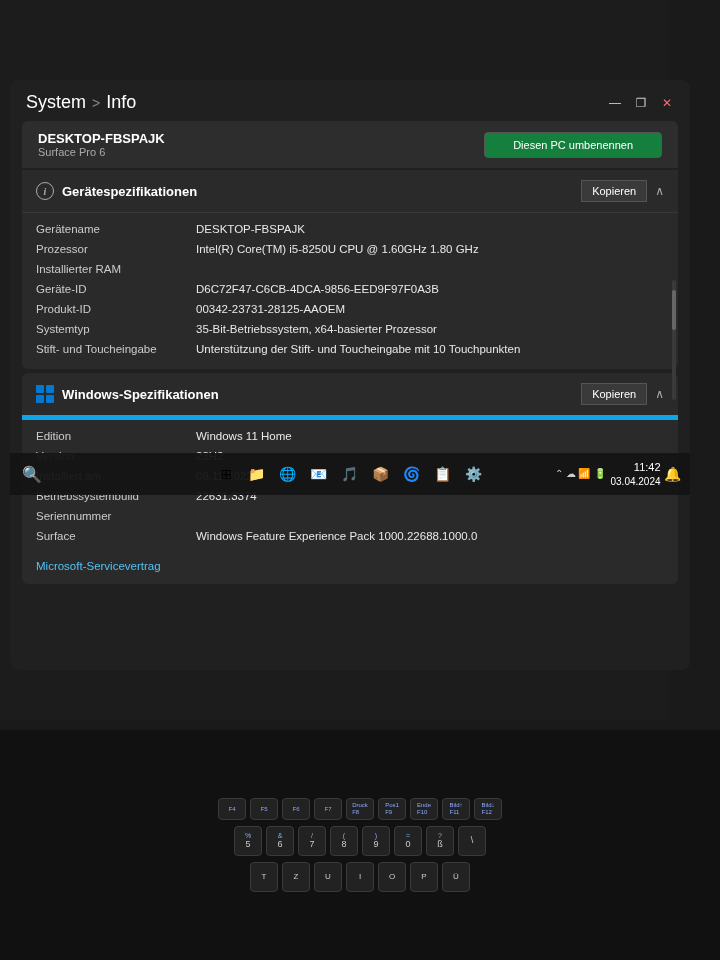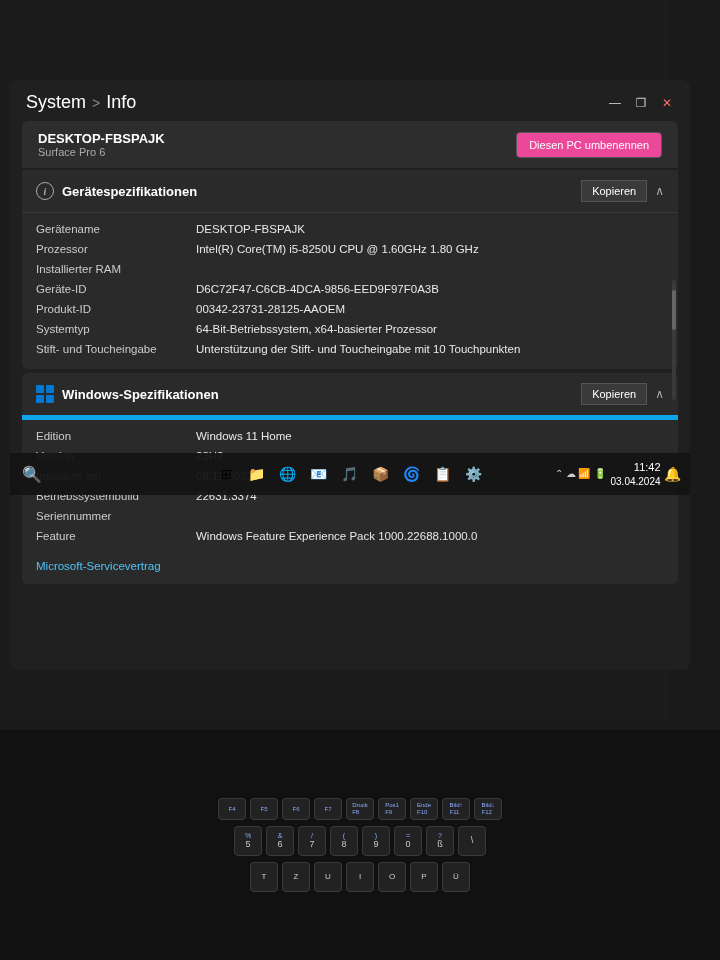--- a/index.html
+++ b/index.html
@@ -85,24 +85,24 @@
     .device-name {
       font-size: 13px;
       font-weight: 600;
       color: #ffffff;
     }
     .device-model {
       font-size: 11px;
       color: #aaaaaa;
     }
     .rename-btn {
-      background: #ec4899;
+      background: #15803d;
       border: 1px solid #555;
       color: #ffffff;
-      padding: 6px 12px;
+      padding: 6px 28px;
       font-size: 11px;
       border-radius: 4px;
       cursor: pointer;
     }
 
     
     .specs-section {
       margin: 0 12px;
       background: #2a2a2a;
       border-radius: 0 0 6px 6px;
@@ -405,21 +405,21 @@
           <div class="spec-row">
             <span class="spec-label">Geräte-ID</span>
             <span class="spec-value">D6C72F47-C6CB-4DCA-9856-EED9F97F0A3B</span>
           </div>
           <div class="spec-row">
             <span class="spec-label">Produkt-ID</span>
             <span class="spec-value">00342-23731-28125-AAOEM</span>
           </div>
           <div class="spec-row">
             <span class="spec-label">Systemtyp</span>
-            <span class="spec-value">64-Bit-Betriebssystem, x64-basierter Prozessor</span>
+            <span class="spec-value">35-Bit-Betriebssystem, x64-basierter Prozessor</span>
           </div>
           <div class="spec-row">
             <span class="spec-label">Stift- und Toucheingabe</span>
             <span class="spec-value">Unterstützung der Stift- und Toucheingabe mit 10 Touchpunkten</span>
           </div>
         </div>
     </div>
 
 
     <div class="win-section">
@@ -452,21 +452,21 @@
             <span class="spec-value">08.11.2022</span>
           </div>
           <div class="spec-row">
             <span class="spec-label">Betriebssystembuild</span>
             <span class="spec-value">22631.3374</span>
           </div>
           <div class="spec-row">
             <span class="spec-label">Seriennummer</span>
           </div>
           <div class="spec-row">
-            <span class="spec-label">Feature</span>
+            <span class="spec-label">Surface</span>
             <span class="spec-value">Windows Feature Experience Pack 1000.22688.1000.0</span>
           </div>
         </div>
       <div style="padding: 0 14px 10px 14px;">
         <a style="font-size:11.5px;color:#4fc3f7;cursor:pointer;text-decoration:none;" href="#">Microsoft-Servicevertrag</a>
       </div>
     </div>
 
     <div class="scroll-hint">
       <div class="scroll-thumb"></div>

